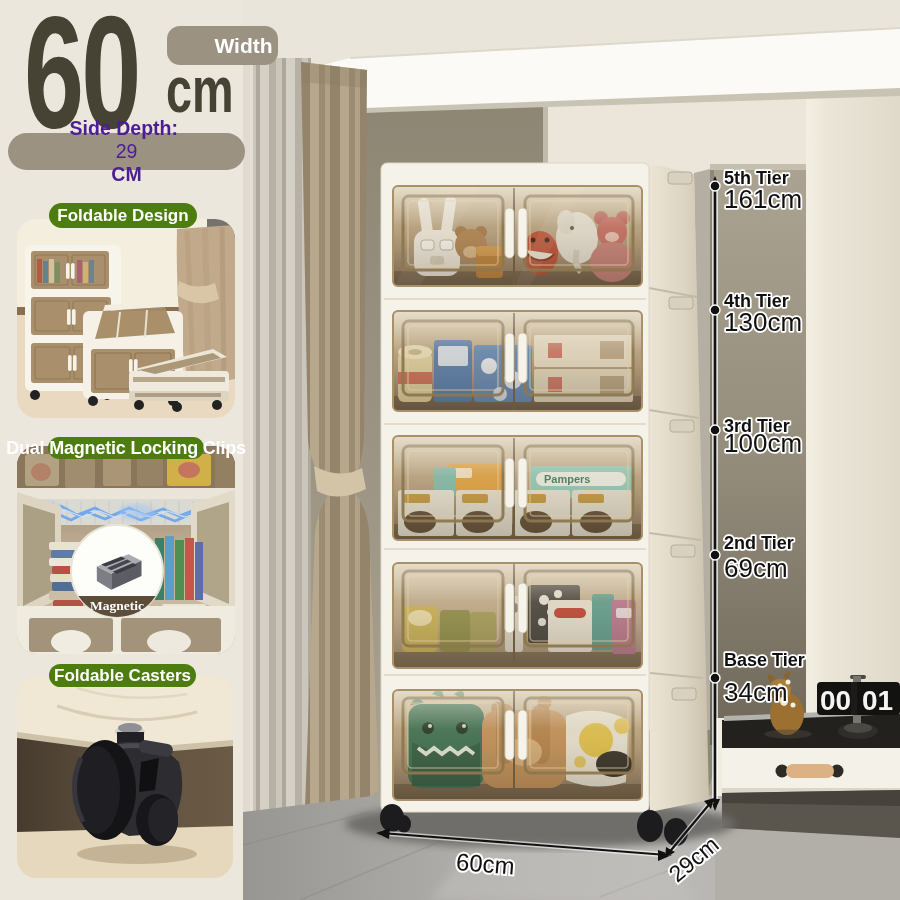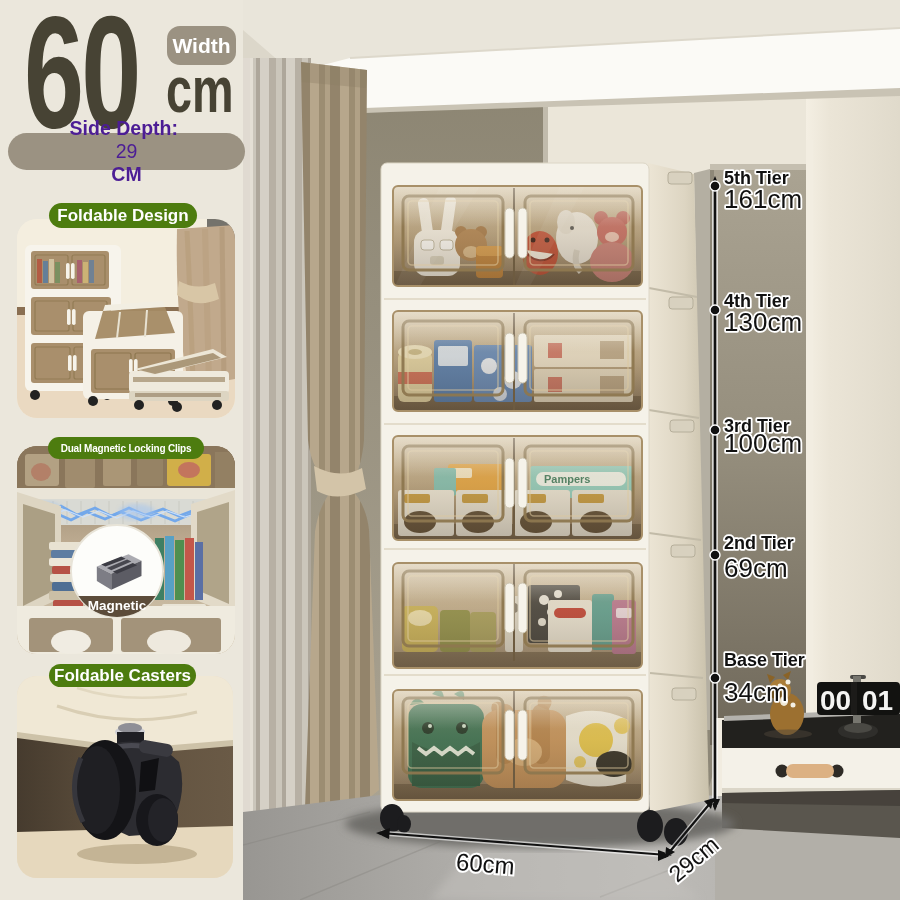--- a/index.html
+++ b/index.html
@@ -1,19 +1,19 @@
 <!DOCTYPE html>
 <html><head>
 <meta charset="utf-8">
 <style>
 html,body{margin:0;padding:0;}
 body{width:900px;height:900px;overflow:hidden;font-family:"Liberation Sans",sans-serif;background:#ebe7dc;position:relative;}
 .abs{position:absolute;}
 .pill{position:absolute;background:#4d7c0f;color:#fff;font-weight:bold;display:flex;align-items:center;justify-content:center;z-index:30;white-space:nowrap;}
-.card{position:absolute;border-radius:20px;overflow:hidden;z-index:20;}
+.card{position:absolute;border-radius:20px;overflow:hidden;z-index:20;font-family:Liberation Serif, serif;}
 </style>
 </head>
 <body>
 
 <svg class="abs" style="left:0;top:0;z-index:1" width="900" height="900" viewBox="0 0 900 900">
 <defs>
 <linearGradient id="wallg" x1="0" y1="0" x2="0" y2="1">
  <stop offset="0" stop-color="#89826f"></stop>
         <stop offset="0.35" stop-color="#958e7c"></stop>
         <stop offset="1" stop-color="#aaa392"></stop>
@@ -519,21 +519,21 @@
           </g>
         </g>
       </g>
     </g>
   </svg>
 
 <div class="abs" style="left:0;top:0;width:243px;height:900px;background:#ebe7dc;z-index:10"></div>
 
 <div class="abs" style="z-index:11;left:24px;top:-38px;font-size:160px;font-weight:bold;color:#474334;transform:scaleX(0.675);transform-origin:0 50%;letter-spacing:-4px;line-height:220px;">60</div>
 
-<div class="abs" style="z-index:11;left:167px;top:26px;width:69px;height:39px;border-radius:13px;background:#9b9282;color:#fff;font-weight:bold;font-size:21px;display:flex;align-items:center;justify-content:center;">Width</div>
+<div class="abs" style="z-index:11;left:167px;top:26px;width:69px;height:39px;border-radius:13px;background:#9b9282;color:#fff;font-weight:bold;font-size:21px;display:flex;align-items:center;justify-content:center;padding-left:42px;">Width</div>
 
 <div class="abs" style="z-index:11;left:166px;top:53px;font-size:64px;font-weight:bold;color:#474334;transform:scaleX(0.73);transform-origin:0 0;">cm</div>
 
 <div class="abs" style="z-index:11;left:8px;top:133px;width:237px;height:37px;border-radius:19px;background:#9b9282;color:#4c1d95;font-size:19.5px;display:flex;align-items:center;justify-content:center;white-space:nowrap;flex-direction:column;"><b>Side Depth:&nbsp;</b>29<b>CM</b></div>
 
 <div class="card" style="left:17px;top:219px;width:218px;height:199px;background:#f2ecdd;">
 <svg width="218" height="199" viewBox="0 0 218 199">
 <rect x="0" y="0" width="218" height="199" fill="#f4eedf"></rect>
 
 <rect x="190" y="0" width="28" height="88" fill="#75736c"></rect>
@@ -718,21 +718,21 @@
 <polygon points="78,117 106,106 112,109 84,120" fill="#3c3c44"></polygon>
 <polygon points="86,122 114,110 120,113 92,125" fill="#47474f"></polygon>
 <polygon points="94,127 122,115 128,118 100,130" fill="#3c3c44"></polygon>
 </g>
 <path d="M61.4,150 A46,46 0 0 0 138.6,150 Z" fill="#5c4c3a"></path>
 <text x="100" y="164" font-size="13.5" font-weight="bold" fill="#fff" text-anchor="middle">Magnetic</text>
 </g>
 </svg>
 </div>
 
-<div class="pill" style="left:48px;top:437px;width:156px;height:22px;border-radius:11px;font-size:10px;letter-spacing:-0.2px;">Dual Magnetic Locking Clips</div>
+<div class="pill" style="left:48px;top:437px;width:156px;height:22px;border-radius:11px;font-size:18px;letter-spacing:-0.2px;">Dual Magnetic Locking Clips</div>
 
 <div class="card" style="left:17px;top:676px;width:216px;height:202px;background:#e9dfcc;">
 <svg width="216" height="202" viewBox="0 0 216 202">
 <defs>
 <linearGradient id="shadowg" x1="0" y1="0" x2="1" y2="0">
 <stop offset="0" stop-color="#463b2e"></stop>
           <stop offset="0.5" stop-color="#61523f"></stop>
           <stop offset="1" stop-color="#6a5a46"></stop>
 </linearGradient>
 </defs>

